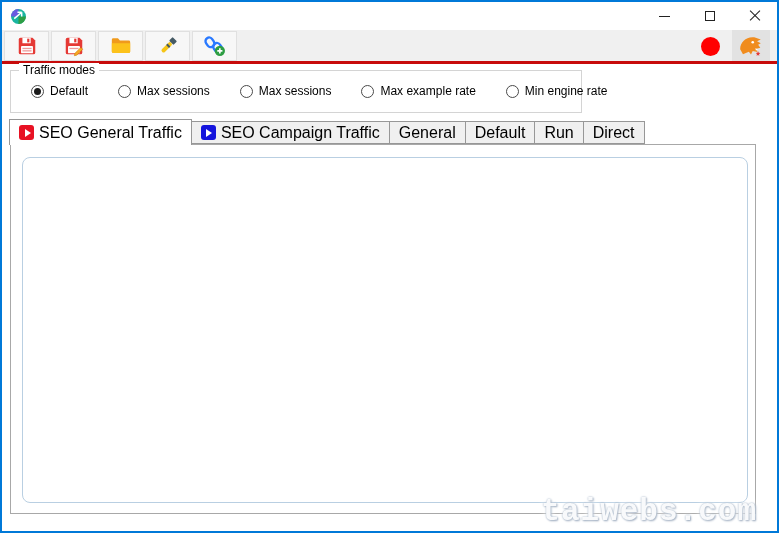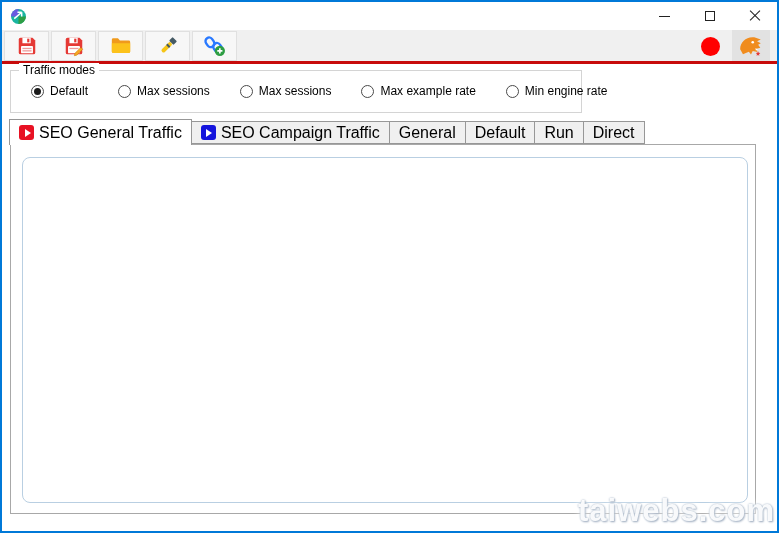--- a/index.html
+++ b/index.html
@@ -65,22 +65,22 @@
   table.grid td { height:18px; padding:0 4px; border:1px solid #5b6ee1; white-space:nowrap; overflow:hidden; }
   tr.green td { background:#e4f6dd; }
   tr.white td { background:#ffffff; }
   .vscroll { position:absolute; right:0; top:21px; bottom:0; width:17px; background:#f0f0f0; }
   .sarrow { position:absolute; left:0; width:17px; height:16px; display:flex; align-items:center; justify-content:center; }
   .sarrow .chev2 { width:6px; height:6px; border-right:1.5px solid #8a8a8a; border-bottom:1.5px solid #8a8a8a; }
   .sarrow.up { top:0; } .sarrow.up .chev2 { transform:rotate(-135deg) translate(-1px,-1px); }
   .sarrow.down { bottom:0; } .sarrow.down .chev2 { transform:rotate(45deg) translate(-1px,-1px); }
   .sthumb { position:absolute; left:0; top:26px; width:17px; height:44px; background:#c2c2c2; }
   
-  .watermark { position:absolute; right:2px; bottom:2px; font-size:31px; font-weight:bold; letter-spacing:1px;
-    color:rgba(255,255,255,0.92); text-shadow:0 0 2px #9fb0c4, 0 0 7px #ffffff, 1px 1px 2px #8a9ab0; z-index:10; font-family:Liberation Sans, sans-serif; }
+  .watermark { position:absolute; right:20px; bottom:2px; font-size:31px; font-weight:bold; letter-spacing:1px;
+    color:rgba(255,255,255,0.92); text-shadow:0 0 2px #9fb0c4, 0 0 7px #ffffff, 1px 1px 2px #8a9ab0; z-index:10; font-family:Liberation Mono, monospace; }
   .opts-row { display:flex; align-items:center; padding-top:13px; }
 </style>
 </head>
 <body>
 
 <div class="window">
 
   <div class="titlebar">
     <svg class="appicon" viewBox="0 0 16 16">
       <circle cx="8" cy="8" r="7" fill="#19b5a0"></circle>

